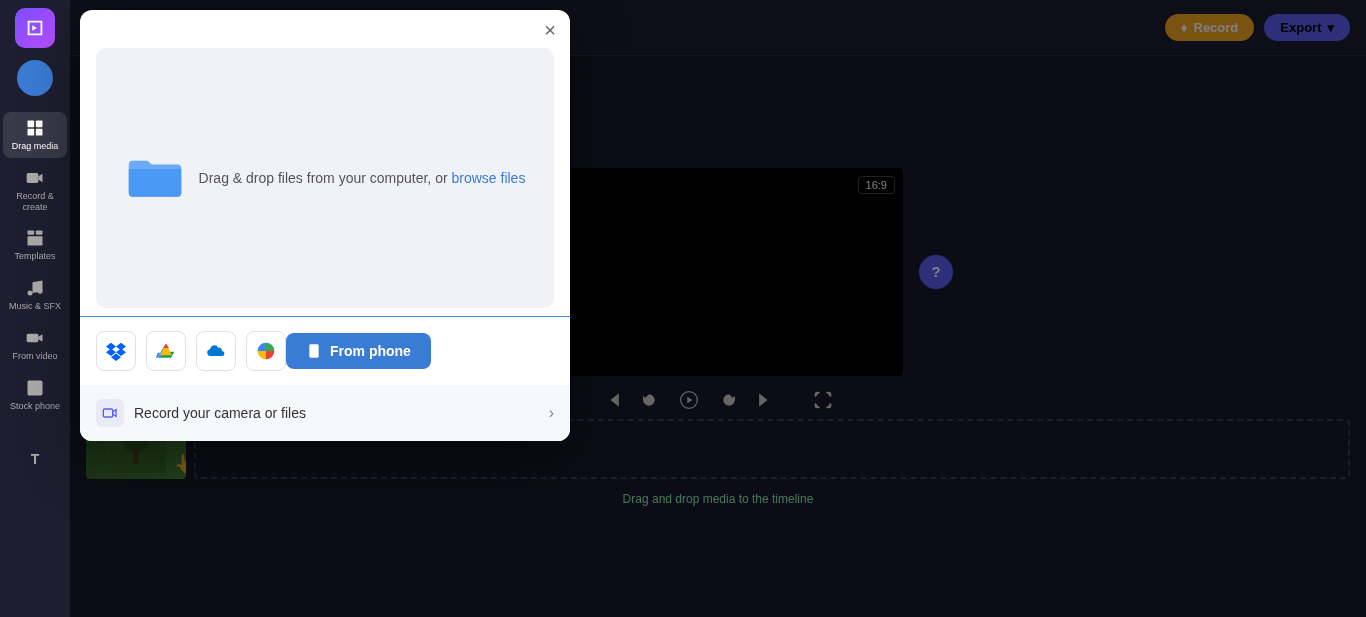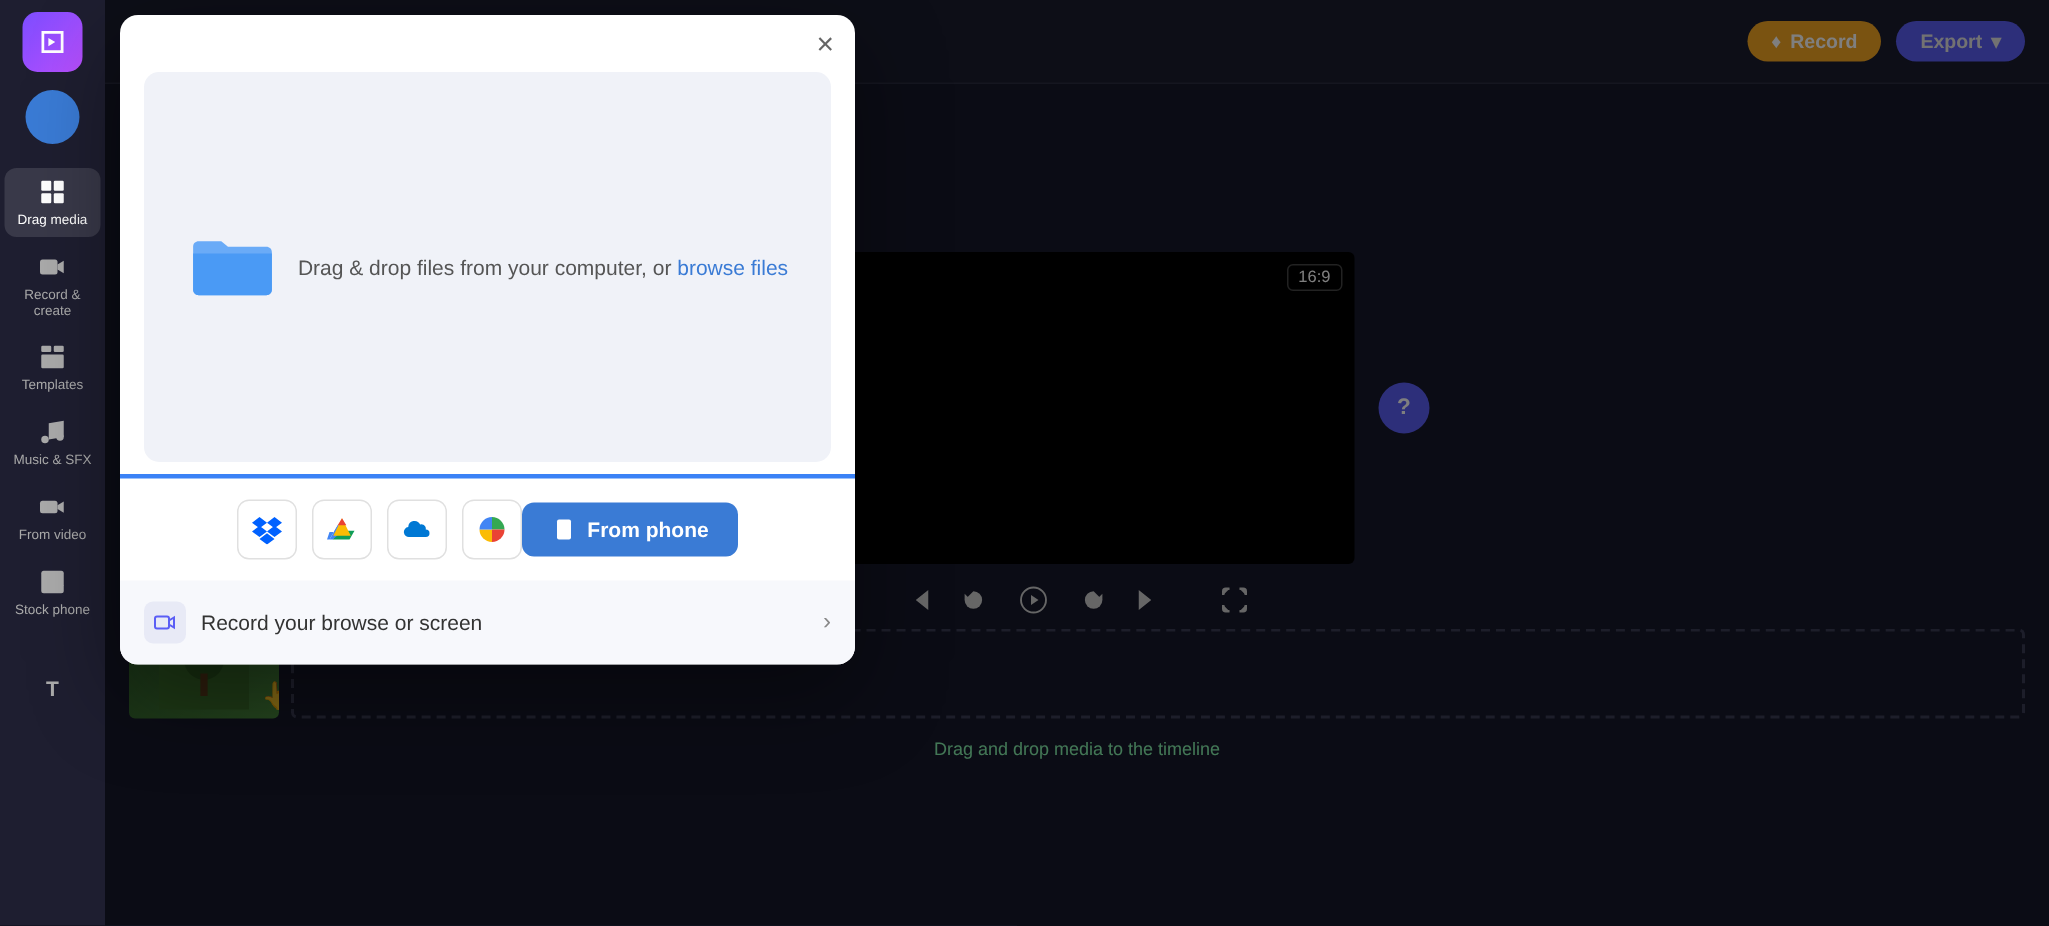--- a/index.html
+++ b/index.html
@@ -126,21 +126,21 @@
       padding: 6px 16px;
       font-size: 13px;
       font-weight: 600;
       cursor: pointer;
       display: flex;
       align-items: center;
       gap: 6px;
     }
     .export-btn {
       background: #5b5ef5;
-      color: #e5e5e5;
+      color: #000000;
       border: none;
       border-radius: 20px;
       padding: 6px 16px;
       font-size: 13px;
       font-weight: 600;
       cursor: pointer;
       display: flex;
       align-items: center;
       gap: 6px;
     }
@@ -295,23 +295,23 @@
       line-height: 1.5;
     }
     .browse-link {
       color: #3a7bd5;
       text-decoration: none;
       cursor: pointer;
     }
     .modal-bottom {
       display: flex;
       align-items: center;
-      justify-content: center;
+      justify-content: flex-start;
       padding: 14px 16px;
-      border-top: 3px solid #3b82f6;
+      border-top: 1px solid #3b82f6;
     }
     .cloud-icons {
       display: flex;
       gap: 10px;
       align-items: center;
     }
     .cloud-icon-btn {
       width: 40px;
       height: 40px;
       border-radius: 8px;
@@ -618,20 +618,20 @@
       </div>
 
       <div class="record-section">
         <div class="record-left">
           <div class="record-icon">
             <svg width="16" height="16" viewBox="0 0 24 24" fill="none" stroke="#5b5ef5" stroke-width="2">
                 <rect x="2" y="6" width="14" height="12" rx="2"></rect>
                 <path d="M16 10l5-3v10l-5-3v-4z"></path>
               </svg>
           </div>
-          <span class="record-text">Record your browse or screen</span>
+          <span class="record-text">Record your camera or files</span>
         </div>
         <span class="record-chevron">›</span>
       </div>
     </div>
   </div>
 
 </div>
 
 </body></html>

